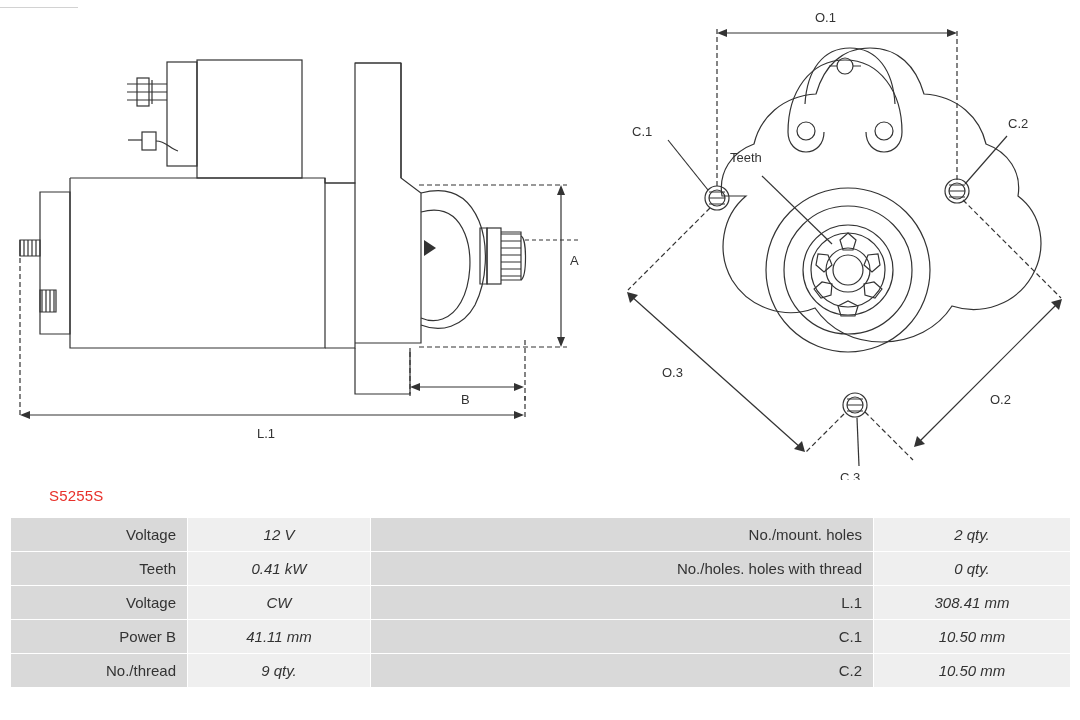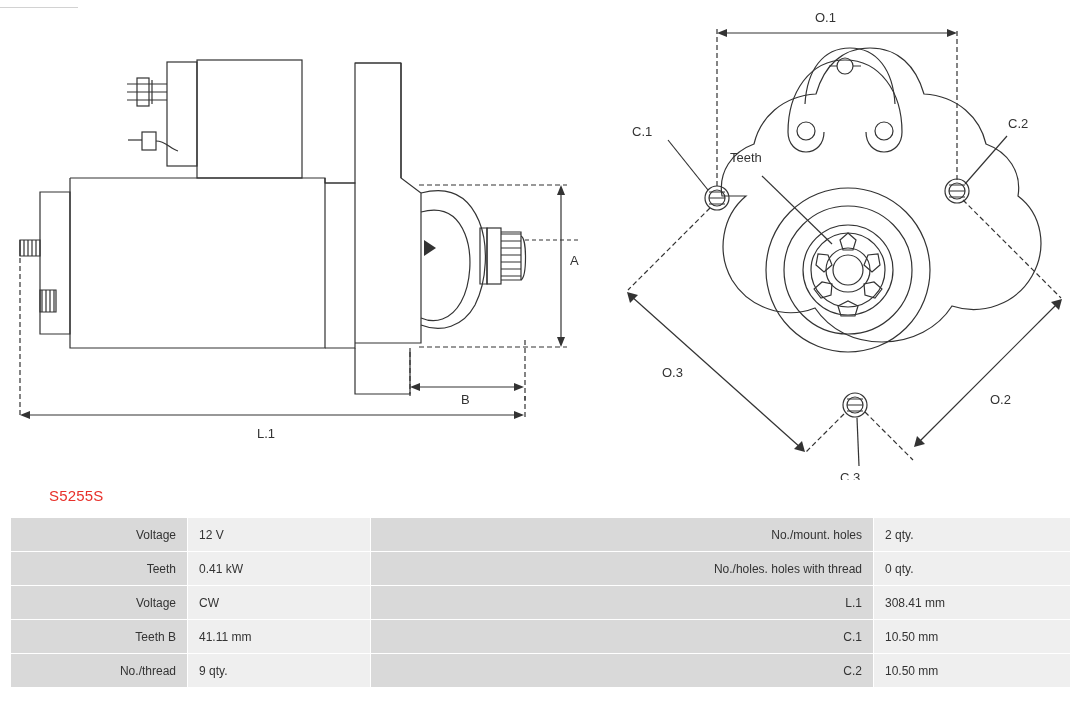--- a/index.html
+++ b/index.html
@@ -41,35 +41,36 @@
   table.spec {
     position: absolute;
     left: 10px;
     top: 517px;
     border-collapse: collapse;
     width: 1060px;
     table-layout: fixed;
   }
   table.spec td {
     height: 33px;
-    font-size: 12px;
+    font-size: 15px;
     padding: 0 11px;
     border: 1px solid #ffffff;
     white-space: nowrap;
     overflow: hidden;
   }
   td.lbl {
     background: #d9d9d9;
     text-align: right;
     color: #333;
   }
   td.val {
     background: #efefef;
-    text-align: left;
+    text-align: center;
     color: #333;
+    font-style: italic;
   }
   col.c1 { width: 177px; }
   col.c2 { width: 183px; }
   col.c3 { width: 503px; }
   col.c4 { width: 197px; }
   .top-strip {
     position: absolute;
     left: 0;
     top: 0;
     width: 78px;
@@ -249,21 +250,21 @@
         <td class="lbl">No./holes. holes with thread</td>
         <td class="val">0 qty.</td>
       </tr>
       <tr>
         <td class="lbl">Voltage</td>
         <td class="val">CW</td>
         <td class="lbl">L.1</td>
         <td class="val">308.41 mm</td>
       </tr>
       <tr>
-        <td class="lbl">Teeth B</td>
+        <td class="lbl">Power B</td>
         <td class="val">41.11 mm</td>
         <td class="lbl">C.1</td>
         <td class="val">10.50 mm</td>
       </tr>
       <tr>
         <td class="lbl">No./thread</td>
         <td class="val">9 qty.</td>
         <td class="lbl">C.2</td>
         <td class="val">10.50 mm</td>
       </tr>

